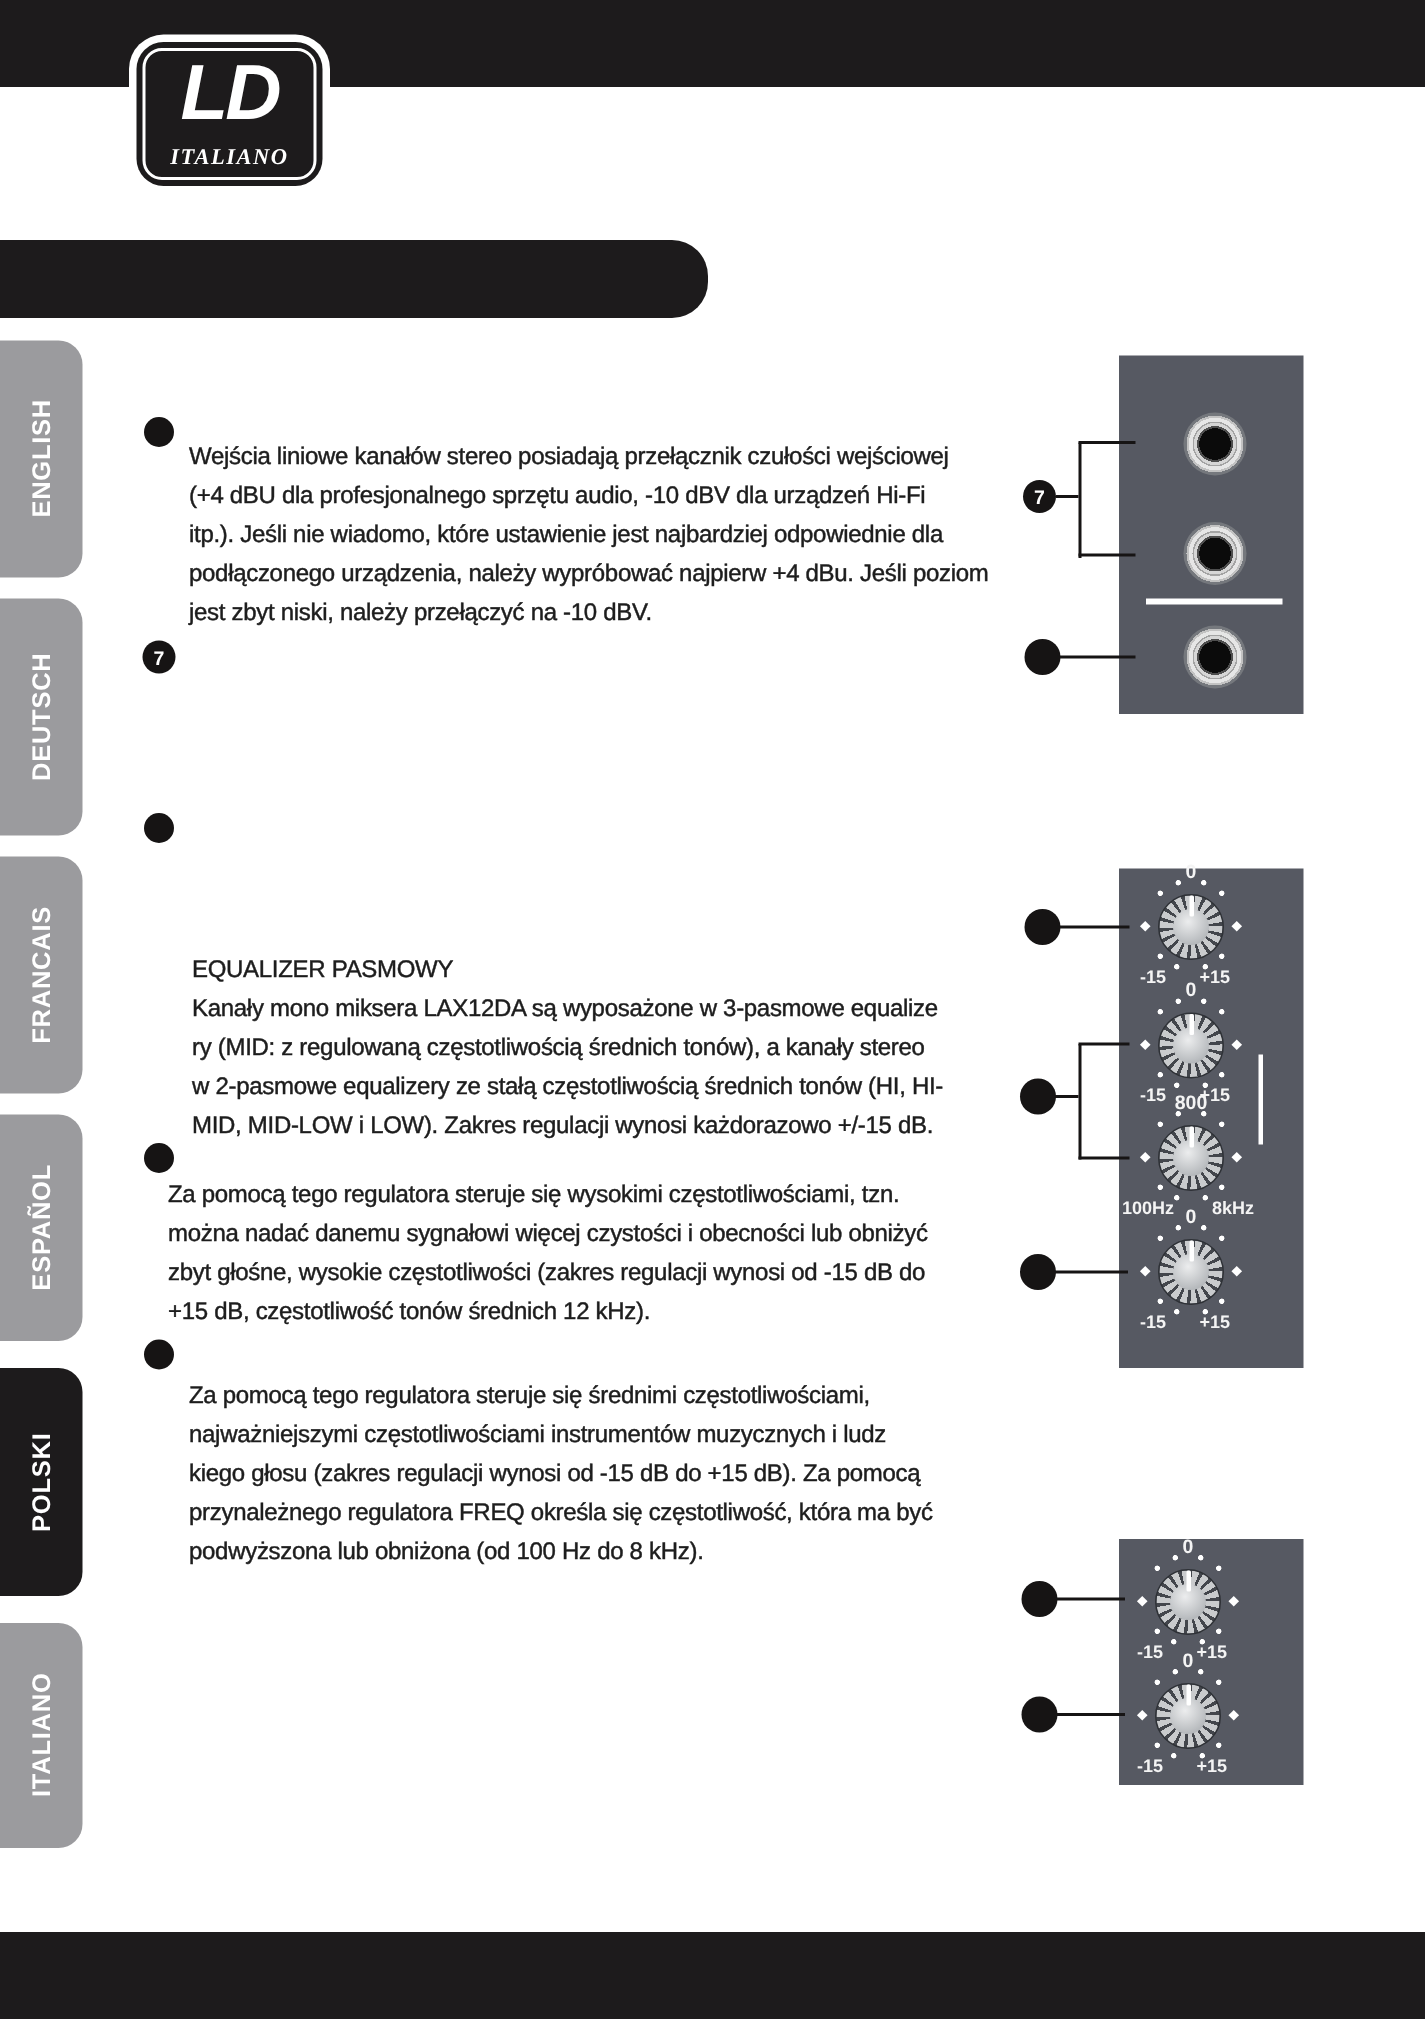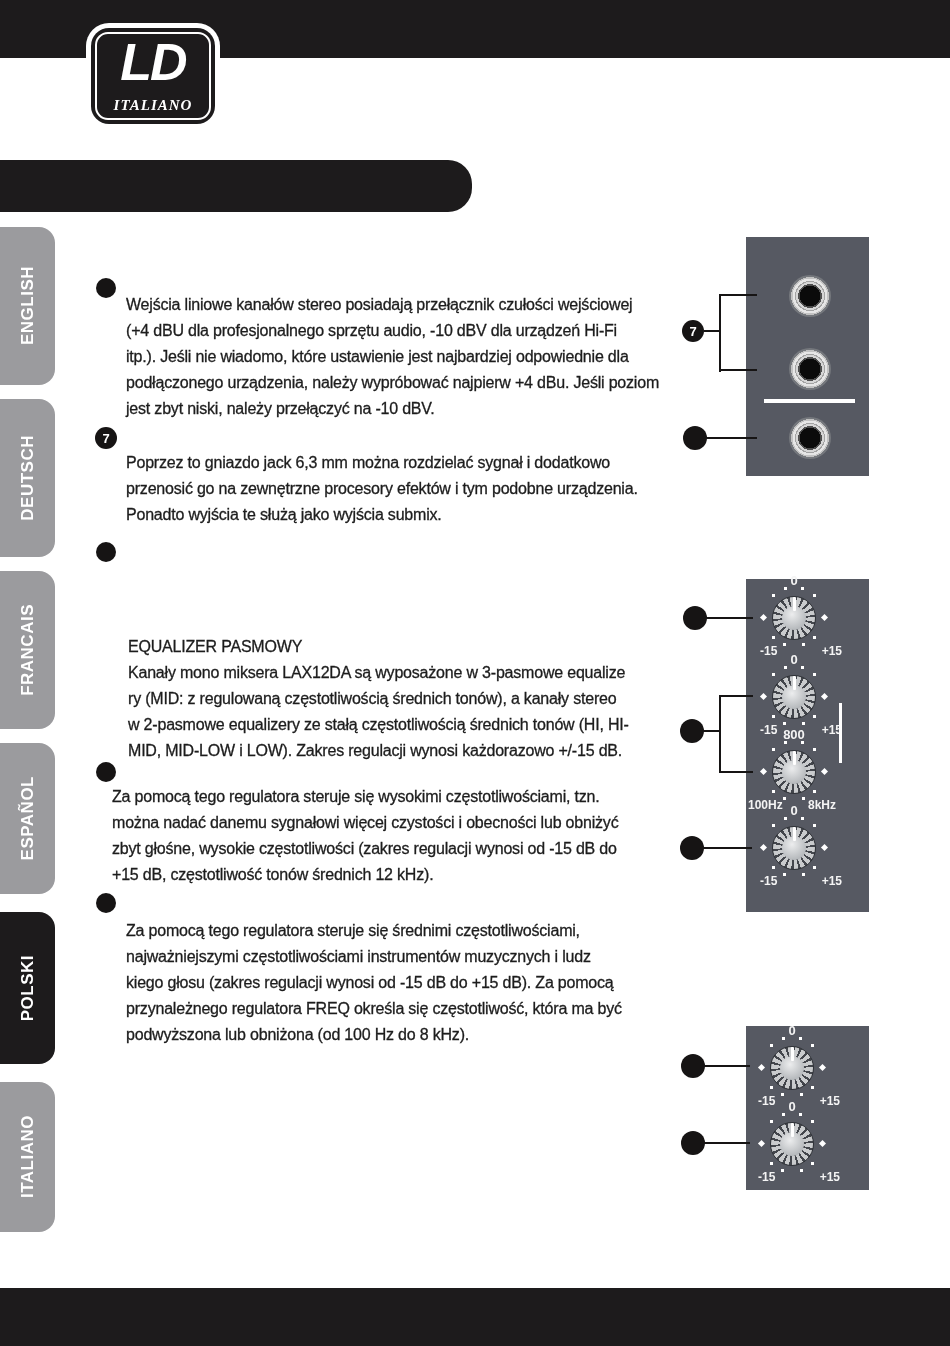--- a/index.html
+++ b/index.html
@@ -45,21 +45,21 @@
     background-repeat:no-repeat; background-size:5px 5px;
     background-position:54px 16px, 37px 16px, 66px 23px, 25px 23px, 66px 65px, 25px 65px, 55px 72px, 36px 72px; }
   .k-diamond { position:absolute; width:5px; height:5px; background:#ffffff; transform:rotate(45deg); top:45px; }
   .k-diamond.dl { left:15px; } .k-diamond.dr { right:15px; }
   .knob { position:absolute; left:26px; top:26px; width:44px; height:44px; border-radius:50%; border:1px solid #2e3136;
     background:repeating-conic-gradient(from 8deg, #c9cbcd 0deg 13deg, #43464c 13deg 20deg); }
   .k-center { position:absolute; left:9px; top:9px; width:24px; height:24px; border-radius:50%;
     background:radial-gradient(circle at 42% 35%, #ecedee, #bcbfc2 65%, #a0a4a8); }
   .k-pointer { position:absolute; left:19.5px; top:0px; width:3px; height:14px; background:#ffffff; border-radius:1px; }
   .k-min { position:absolute; top:74px; left:14px; color:#f4f4f4; font-size:12px; font-weight:bold; }
-  .k-max { position:absolute; top:74px; right:0; color:#f4f4f4; font-size:12px; font-weight:bold; }
+  .k-max { position:absolute; top:74px; right:22px; color:#f4f4f4; font-size:12px; font-weight:bold; }
   .k-min.wide { left:2px; } .k-max.wide { right:6px; }
   
   .c-dot { position:absolute; width:24px; height:24px; border-radius:50%; background:#161414; }
   .c-line { position:absolute; background:#161414; }
 </style>
 </head>
 <body>
 
 <div id="page">
 
@@ -95,23 +95,20 @@
   <div class="badge" style="left:95px; top:427px;">7</div>
   <div class="marker-dot" style="left:96px; top:542px;"></div>
   <div class="marker-dot" style="left:96px; top:762px;"></div>
   <div class="marker-dot" style="left:96px; top:893px;"></div>
 
   <div class="para" style="left:126px; top:292px;">Wejścia liniowe kanałów stereo posiadają przełącznik czułości wejściowej
 (+4 dBU dla profesjonalnego sprzętu audio, -10 dBV dla urządzeń Hi-Fi
 itp.). Jeśli nie wiadomo, które ustawienie jest najbardziej odpowiednie dla
 podłączonego urządzenia, należy wypróbować najpierw +4 dBu. Jeśli poziom
 jest zbyt niski, należy przełączyć na -10 dBV.</div>
-  <div class="para" style="left:126px; top:450px;">Poprzez to gniazdo jack 6,3 mm można rozdzielać sygnał i dodatkowo
-przenosić go na zewnętrzne procesory efektów i tym podobne urządzenia.
-Ponadto wyjścia te służą jako wyjścia submix.</div>
   <div class="eq-heading" style="left:128px; top:634px;text-align:right;">EQUALIZER PASMOWY</div>
   <div class="para" style="left:128px; top:660px;">Kanały mono miksera LAX12DA są wyposażone w 3-pasmowe equalize
 ry (MID: z regulowaną częstotliwością średnich tonów), a kanały stereo
 w 2-pasmowe equalizery ze stałą częstotliwością średnich tonów (HI, HI-
 MID, MID-LOW i LOW). Zakres regulacji wynosi każdorazowo +/-15 dB.</div>
   <div class="para" style="left:112px; top:784px;">Za pomocą tego regulatora steruje się wysokimi częstotliwościami, tzn.
 można nadać danemu sygnałowi więcej czystości i obecności lub obniżyć
 zbyt głośne, wysokie częstotliwości (zakres regulacji wynosi od -15 dB do
 +15 dB, częstotliwość tonów średnich 12 kHz).</div>
   <div class="para" style="left:126px; top:918px;">Za pomocą tego regulatora steruje się średnimi częstotliwościami,

